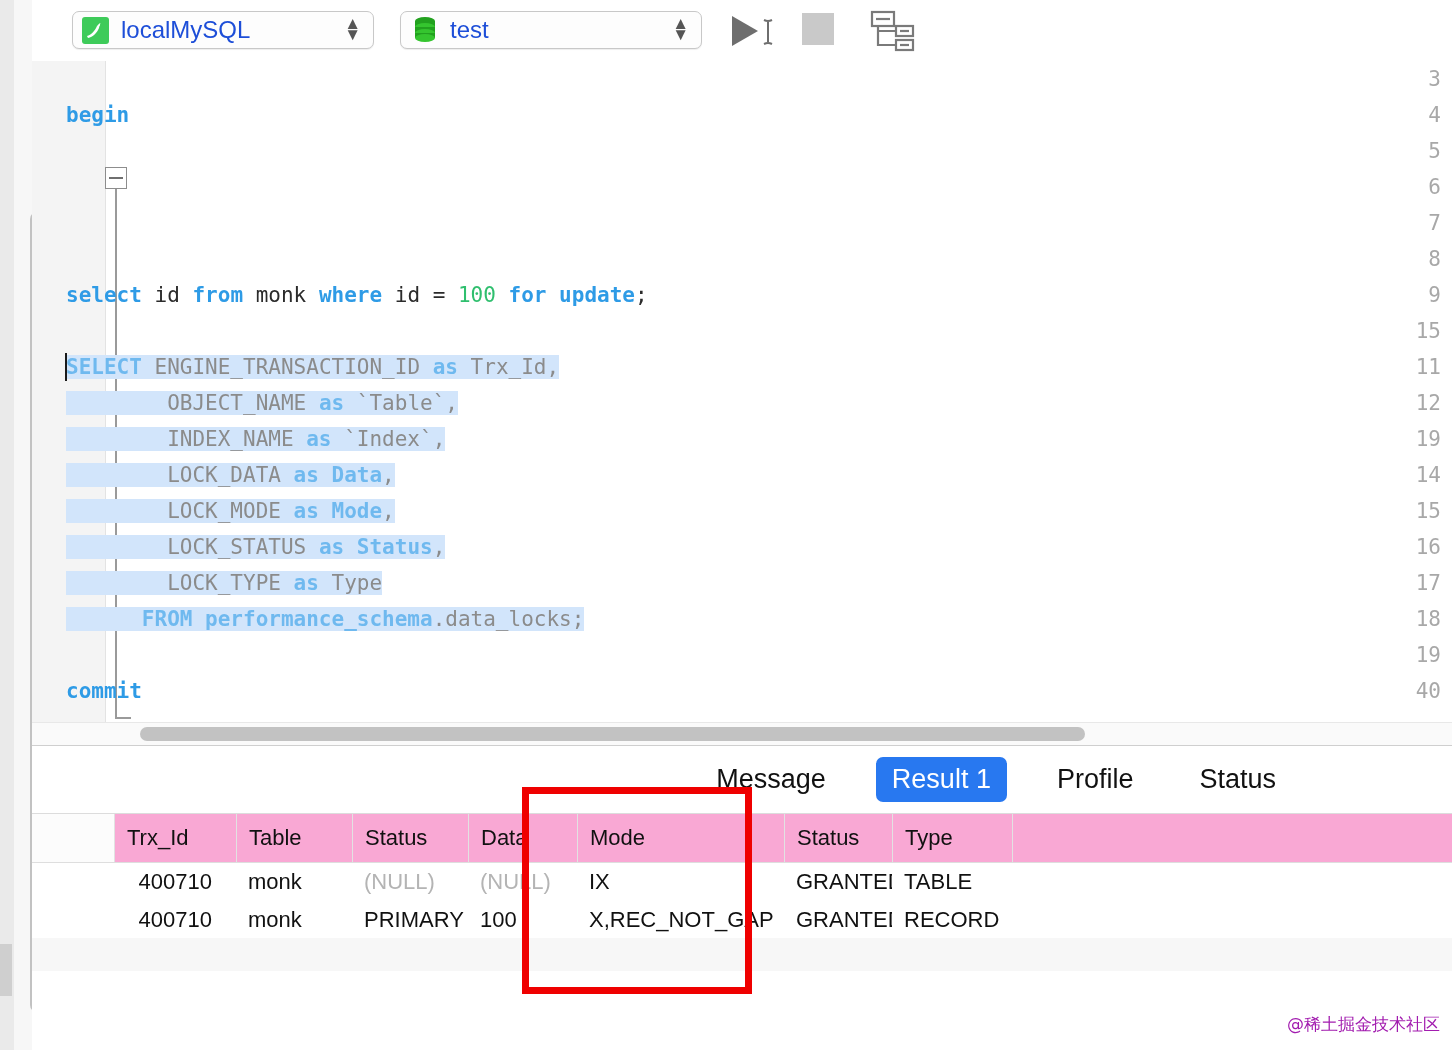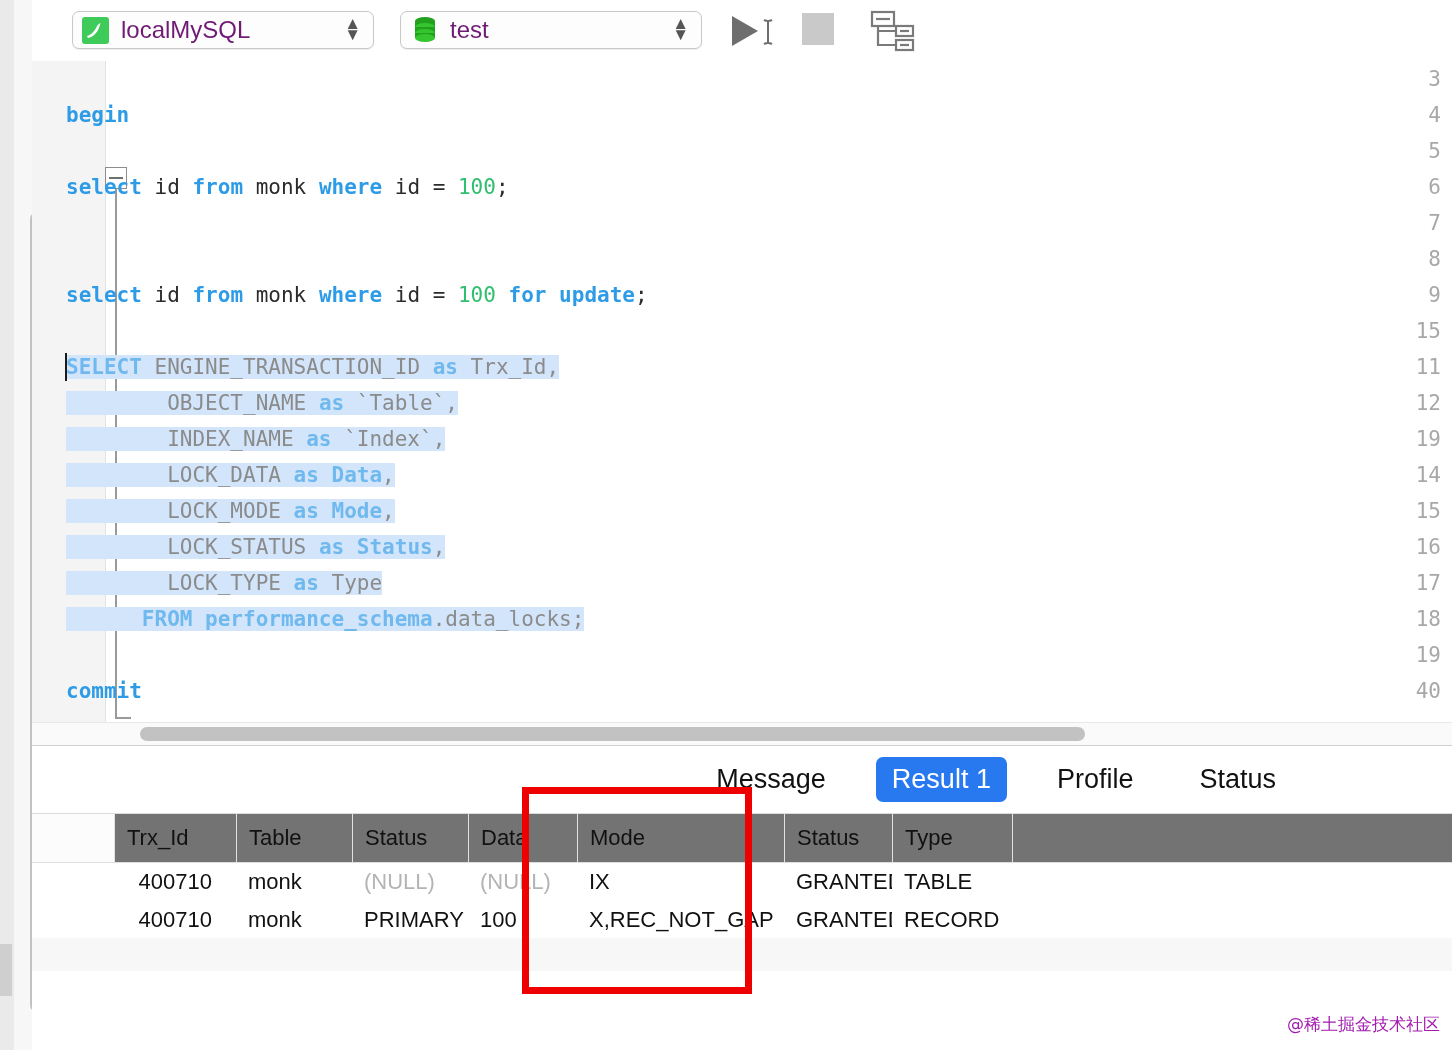--- a/index.html
+++ b/index.html
@@ -37,21 +37,21 @@
   }
   .combo{
     position:absolute;top:11px;height:38px;
     background:#fdfdfd;border:1px solid #c8c8c8;border-radius:7px;
     box-shadow:0 1px 1px rgba(0,0,0,.07);
     display:flex;align-items:center;box-sizing:border-box;
   }
   .combo-conn{left:40px;width:302px;}
   .combo-db{left:368px;width:302px;}
   .combo-label{
-    font-size:24px;color:#701a75;margin-left:12px;white-space:nowrap;
+    font-size:24px;color:#1d4ed8;margin-left:12px;white-space:nowrap;
     font-family:"Liberation Sans", sans-serif;
   }
   .combo-stepper{
     position:absolute;right:12px;top:50%;transform:translateY(-50%);
     display:flex;flex-direction:column;align-items:center;line-height:0.62;
     color:#555;font-size:17px;
   }
 
   
   .mysql-icon{
@@ -133,21 +133,21 @@
   }
   .tab{
     font-size:27px;color:#111;margin-left:34px;padding:7px 16px;border-radius:7px;
     white-space:nowrap;
   }
   .tab.active{background:#2878f0;color:#fff;}
 
   
   .grid{position:absolute;left:0;top:68px;right:0;bottom:0;overflow:hidden;}
   .grid-row{position:relative;height:38px;}
-  .grid-head{height:48px;background:#737373;border-bottom:1px solid #dedede;}
+  .grid-head{height:48px;background:#f9a8d4;border-bottom:1px solid #dedede;}
   .cell{
     position:absolute;top:0;height:100%;box-sizing:border-box;
     display:flex;align-items:center;font-size:22px;color:#111;
     padding-left:12px;white-space:nowrap;overflow:hidden;
     border-left:1px solid #e2e2e2;
   }
   .grid-head .cell{font-size:22px;color:#111;}
   .cell.rowhdr{border-left:none;background:#fcfcfc;}
   .cell.num-cell{justify-content:flex-end;padding-right:10px;padding-left:0;border-left:none;}
   .cell.null{color:#b4b4b4;}
@@ -241,21 +241,21 @@
 
   <div class="editor">
     <div class="gutter"></div>
     <div class="fold-box"></div>
     <div class="fold-line"></div>
     <div class="fold-foot"></div>
     <div id="editor-lines">
         <div class="line"><span class="lnum">3</span><span class="codetext"></span></div>
         <div class="line"><span class="lnum">4</span><span class="codetext"><span class="kw">begin</span></span></div>
         <div class="line"><span class="lnum">5</span><span class="codetext"></span></div>
-        <div class="line"><span class="lnum">6</span><span class="codetext"><span class="kw">select </span><span class="id">id </span><span class="kw">from </span><span class="id">monk </span><span class="kw">where </span><span class="id">id = </span><span class="num">100</span><span class="id">;</span></span></div>
+        <div class="line"><span class="lnum">6</span></div>
         <div class="line"><span class="lnum">7</span><span class="codetext"></span></div>
         <div class="line"><span class="lnum">8</span><span class="codetext"></span></div>
         <div class="line"><span class="lnum">9</span><span class="codetext"><span class="kw">select </span><span class="id">id </span><span class="kw">from </span><span class="id">monk </span><span class="kw">where </span><span class="id">id = </span><span class="num">100 </span><span class="kw">for update</span><span class="id">;</span></span></div>
         <div class="line"><span class="lnum">15</span><span class="codetext"></span></div>
         <div class="line"><span class="lnum">11</span><span class="codetext"><span class="kw-dim sel">SELECT </span><span class="id-dim sel">ENGINE_TRANSACTION_ID </span><span class="kw-dim sel">as </span><span class="id-dim sel">Trx_Id,</span></span><span class="caret"></span></div>
         <div class="line"><span class="lnum">12</span><span class="codetext"><span class="id-dim sel">        OBJECT_NAME </span><span class="kw-dim sel">as </span><span class="id-dim sel">`Table`,</span></span></div>
         <div class="line"><span class="lnum">19</span><span class="codetext"><span class="id-dim sel">        INDEX_NAME </span><span class="kw-dim sel">as </span><span class="id-dim sel">`Index`,</span></span></div>
         <div class="line"><span class="lnum">14</span><span class="codetext"><span class="id-dim sel">        LOCK_DATA </span><span class="kw-dim sel">as </span><span class="kw-dim sel">Data</span><span class="id-dim sel">,</span></span></div>
         <div class="line"><span class="lnum">15</span><span class="codetext"><span class="id-dim sel">        LOCK_MODE </span><span class="kw-dim sel">as </span><span class="kw-dim sel">Mode</span><span class="id-dim sel">,</span></span></div>
         <div class="line"><span class="lnum">16</span><span class="codetext"><span class="id-dim sel">        LOCK_STATUS </span><span class="kw-dim sel">as </span><span class="kw-dim sel">Status</span><span class="id-dim sel">,</span></span></div>

